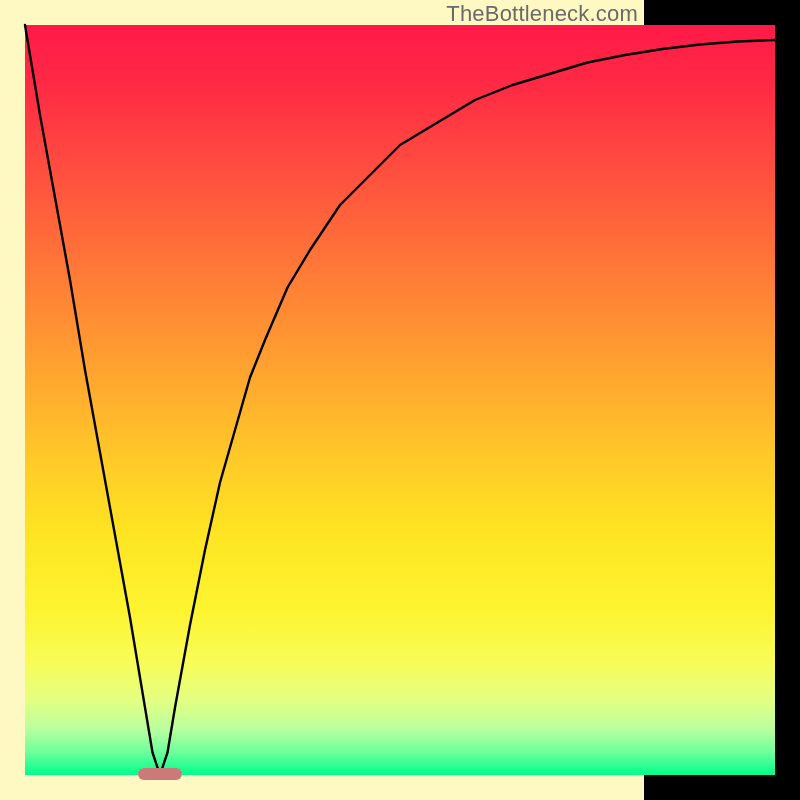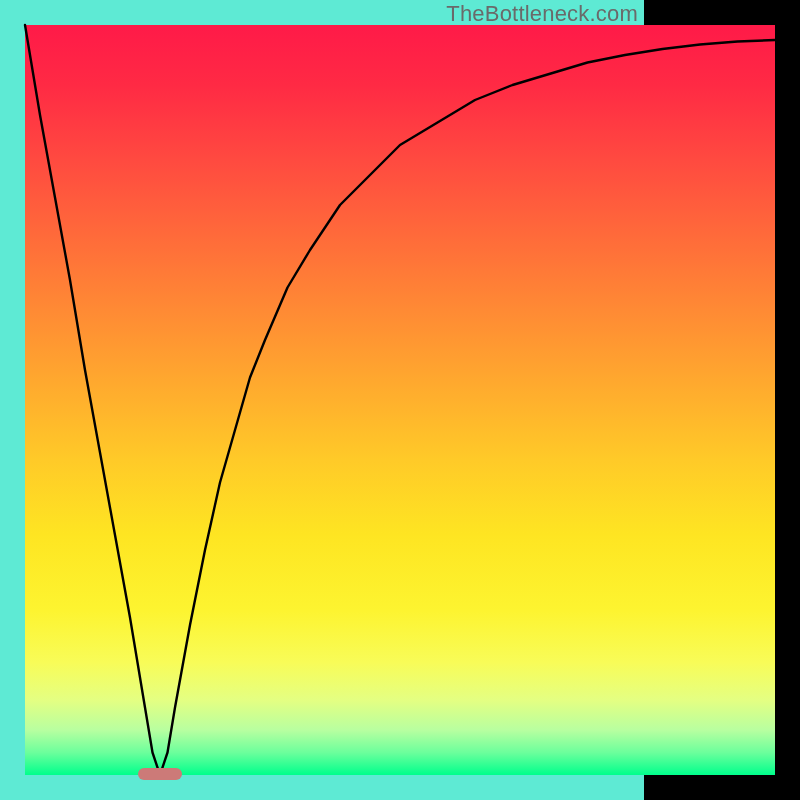--- a/index.html
+++ b/index.html
@@ -8,21 +8,21 @@
   width: 800px;
   height: 800px;
   overflow: hidden;
   background: #000;
   font-family: Arial, Helvetica, sans-serif;
 }
 .chart-frame {
   position: relative;
   width: 644px;
   height: 800px;
-  background: #5eead4;
+  background: #fef9c3;
 }
 .plot-area {
   position: absolute;
   left: 25px;
   top: 25px;
   width: 750px;
   height: 750px;
   background: linear-gradient(to bottom,
     #ff1a48 0%,
     #ff2a44 8%,

